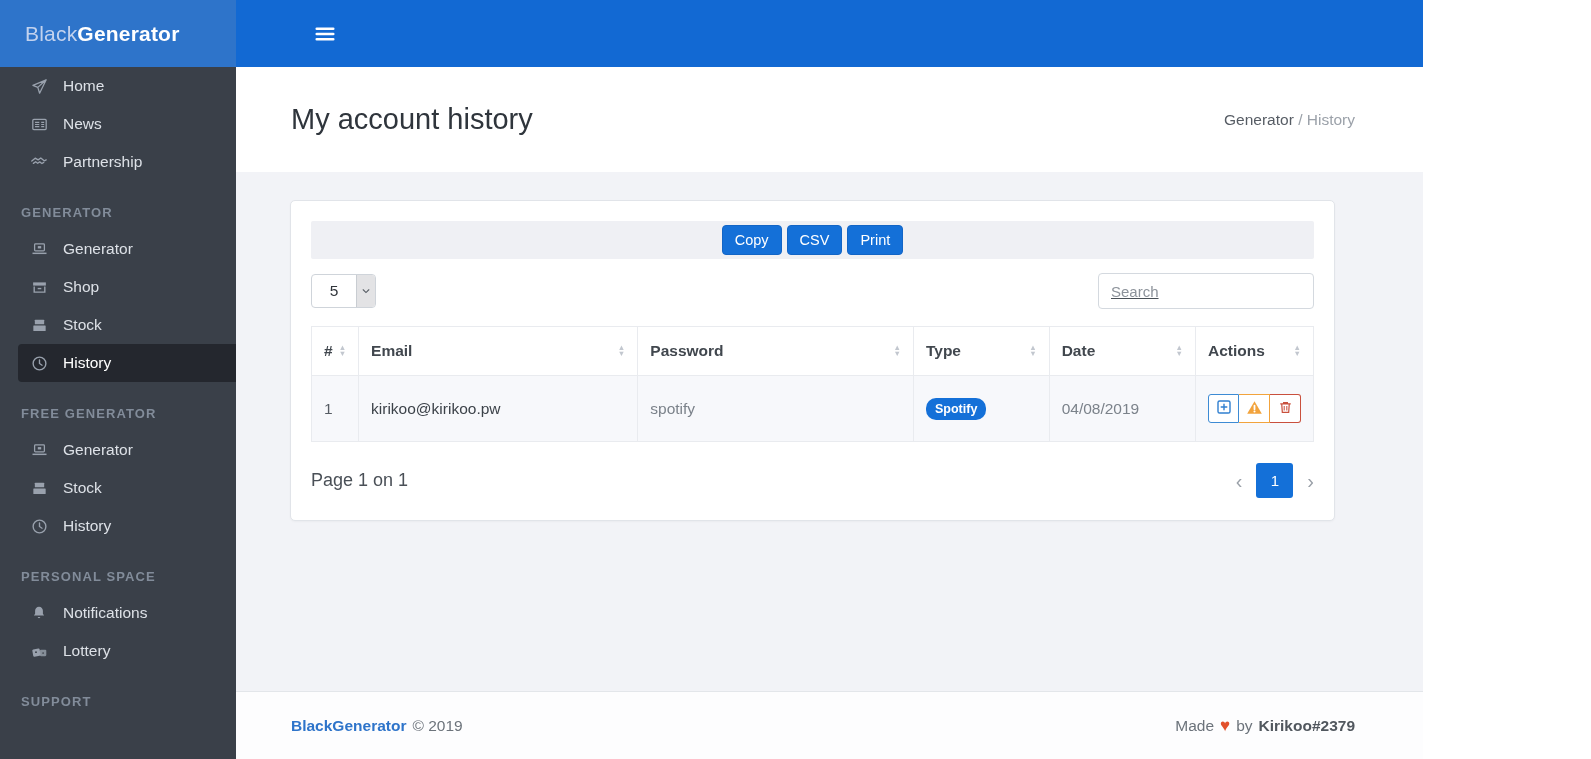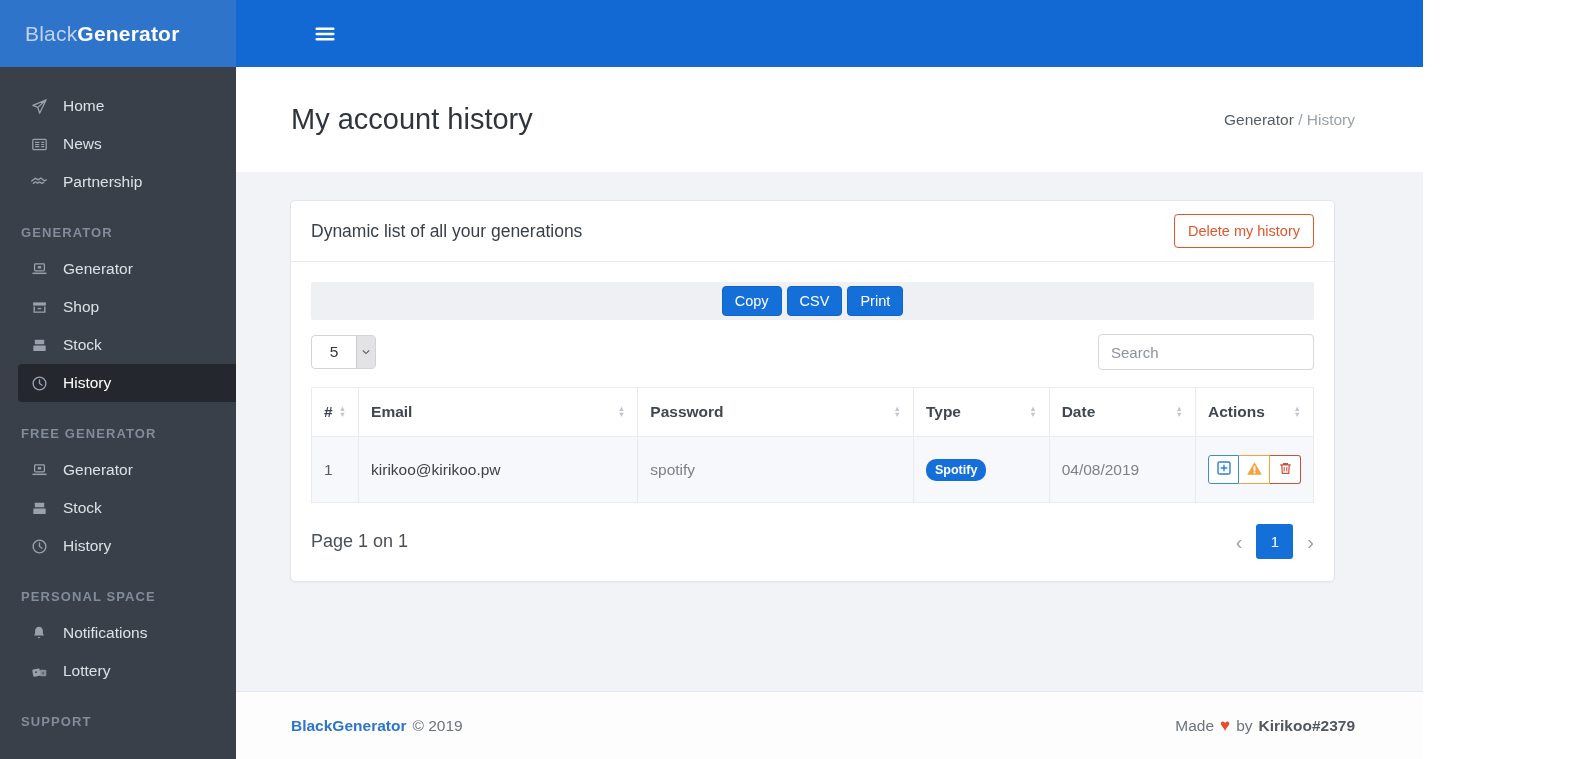--- a/index.html
+++ b/index.html
@@ -5,21 +5,21 @@
   * { margin:0; padding:0; box-sizing:border-box; }
   html,body { font-family:"Liberation Sans","DejaVu Sans",sans-serif; }
   .app { width:1423px; height:759px; display:flex; overflow:hidden; background:#f2f3f7; }
 
   
   .sidebar { width:236px; min-width:236px; background:#3a4049; display:flex; flex-direction:column; }
   .brand { height:67px; background:#2e74ca; display:flex; align-items:center; padding-left:25px;
            font-size:21px; letter-spacing:.2px; }
   .brand .b1 { color:#c2d2ee; font-weight:400; }
   .brand .b2 { color:#ffffff; font-weight:700; }
-  .side-nav { padding-top:20px; flex:1; overflow:hidden; }
+  .side-nav { flex:1; overflow:hidden; }
   .nav-header { padding:24px 0 10px 21px; font-size:13px; font-weight:700; letter-spacing:1.1px;
                 color:#828c9a; }
   .nav-item { display:flex; align-items:center; gap:15px; height:38px; margin-left:18px;
               padding-left:12px; color:#dde1e7; font-size:15.5px; cursor:pointer;
               border-radius:4px 0 0 4px; }
   .nav-item .nav-icon { width:18px; height:18px; color:#99a1ad; display:flex; align-items:center; justify-content:center; }
   .nav-item.active { background:#24272e; color:#ffffff; }
 
   
   .main { flex:1; display:flex; flex-direction:column; min-width:0; }
@@ -57,21 +57,21 @@
                  font-size:14.5px; padding:6px 12px; cursor:pointer; font-family:inherit;text-align:right; }
 
   .controls { margin-top:14px; display:flex; align-items:center; justify-content:space-between; }
   .length-select { display:inline-flex; border:1px solid #cfd4da; border-radius:4px;
                    height:34px; overflow:hidden; cursor:pointer; background:#fff; }
   .length-value { width:44px; display:flex; align-items:center; justify-content:center;
                   font-size:15.5px; color:#30353b; }
   .length-caret { width:19px; background:#e3e3e5; border-left:1px solid #c9cdd2;
                   display:flex; align-items:center; justify-content:center; color:#5a6067; }
   .search-input { width:216px; height:36px; border:1px solid #d4d9df; border-radius:4px;
-                  padding:0 12px; font-size:15px; color:#495057; font-family:inherit; outline:none; }
+                  padding:0 12px; font-size:15px; color:#495057; font-family:inherit; outline:none;text-decoration:underline; }
   .search-input::placeholder { color:#8d939b; }
 
   table.data { width:100%; border-collapse:collapse; margin-top:17px; }
   table.data th, table.data td { border:1px solid #e9ebef; text-align:left; }
   table.data th { padding:15px 12px; font-size:15.5px; font-weight:600; color:#41474e;
                   cursor:pointer; position:relative; }
   table.data td { padding:18px 12px; font-size:15.5px; }
   tbody tr { background:#f7f8fb; }
   .th-inner { display:flex; align-items:center; justify-content:space-between; gap:6px; }
   .sort { display:flex; flex-direction:column; line-height:6px; font-size:7.5px; color:#c2c7cf; }
@@ -253,24 +253,20 @@
       <div class="breadcrumb">
         <span class="crumb-parent">Generator</span>
         <span>/</span>
         <span>History</span>
       </div>
     </div>
 
     <div class="content">
       <section class="card">
 
-        <div class="card-header">
-          <span class="card-title">Dynamic list of all your generations</span>
-          <button class="btn-delete">Delete my history</button>
-        </div>
 
         <div class="card-body">
 
           <div class="export-strip">
             <button class="btn-primary">Copy</button>
             <button class="btn-primary">CSV</button>
             <button class="btn-primary">Print</button>
           </div>
 
           <div class="controls">

